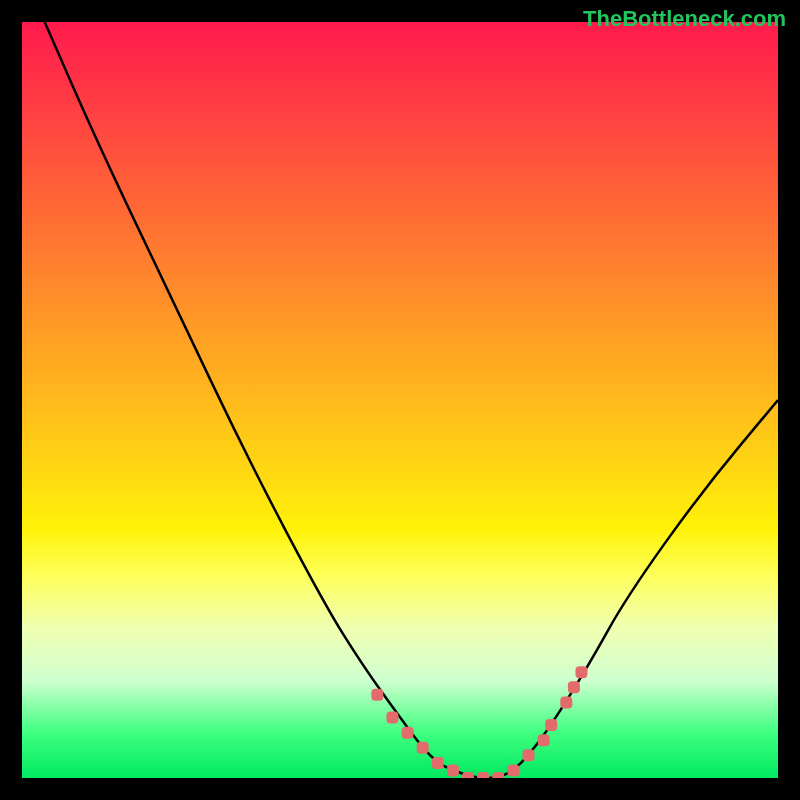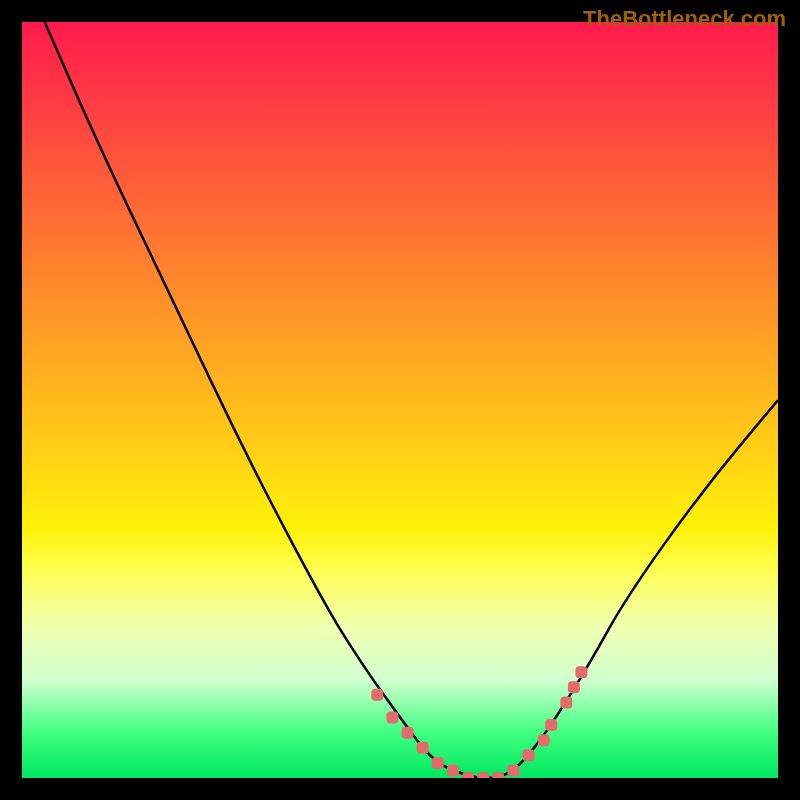--- a/index.html
+++ b/index.html
@@ -9,21 +9,21 @@
     width: 800px;
     height: 800px;
     overflow: hidden;
     position: relative;
     font-family: Arial, sans-serif;
   }
   .watermark {
     position: absolute;
     top: 6px;
     right: 14px;
-    color: #a16207;
+    color: #22c55e;
     font-size: 22px;
     font-weight: bold;
     z-index: 10;
   }
   .plot-area {
     position: absolute;
     left: 22px;
     top: 22px;
     width: 756px;
     height: 756px;

